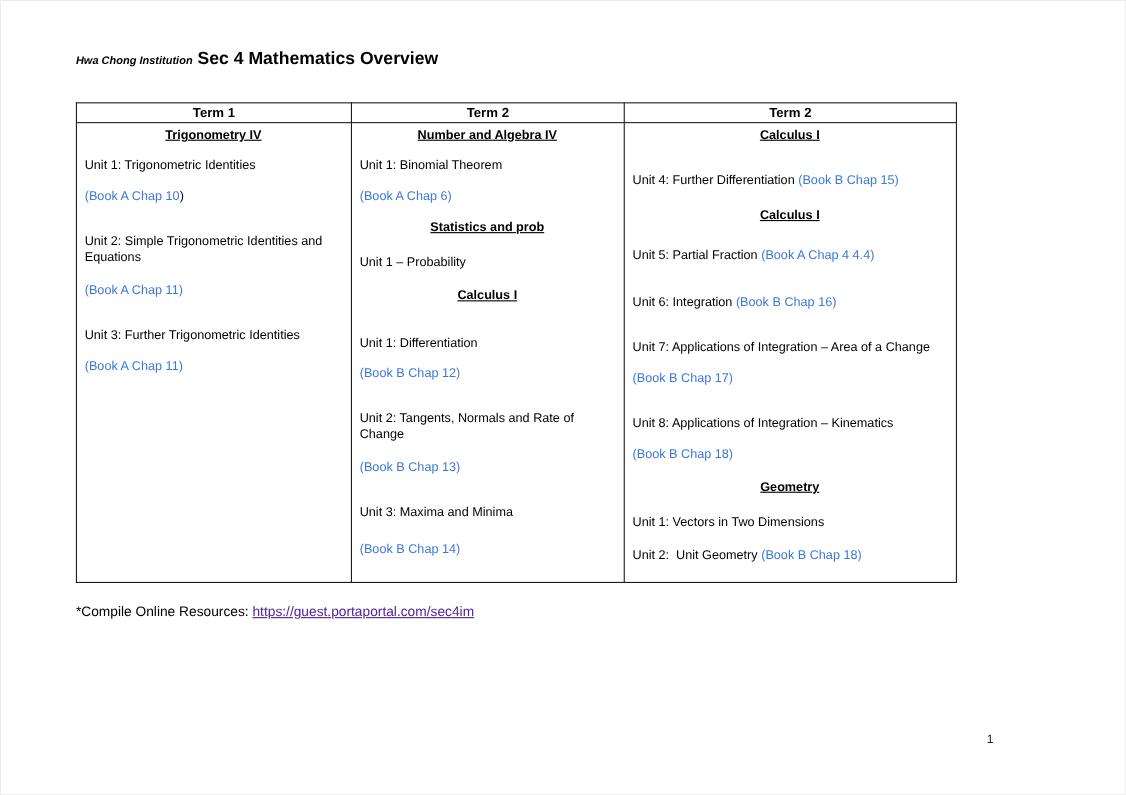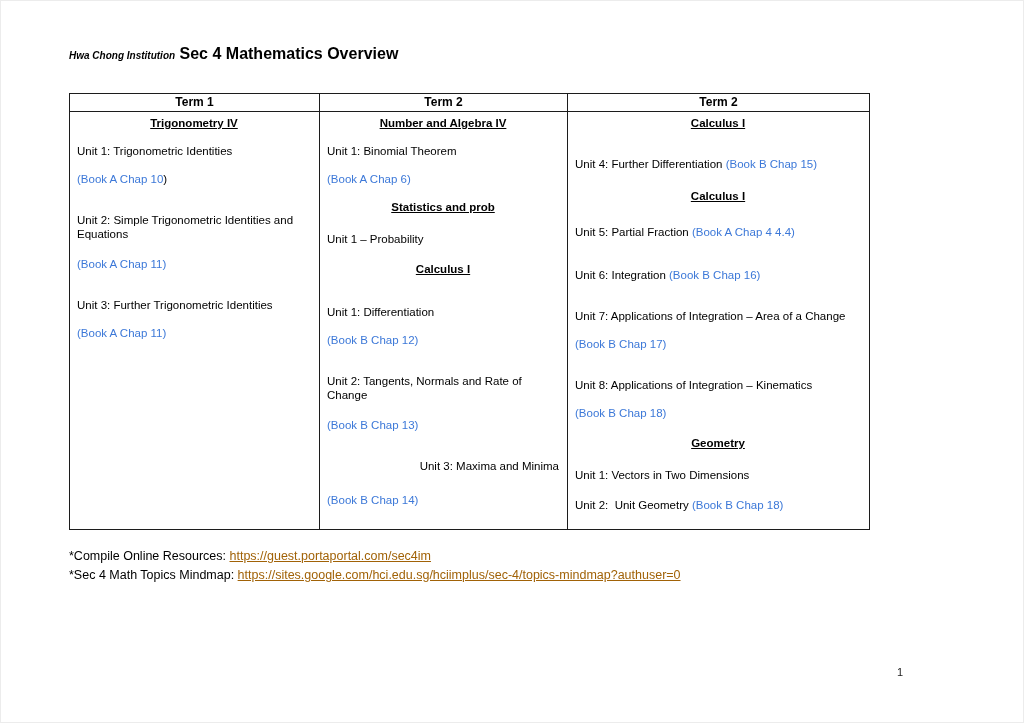--- a/index.html
+++ b/index.html
@@ -49,35 +49,35 @@
     line-height: 14px;
   }
   .doc-table p {
     margin: 0 0 14px 0;
     white-space: pre-wrap;
   }
   .hd { font-weight: bold; text-decoration: underline; text-align: center; }
   .blue { color: #3c78d8; }
   .mb16 { margin-bottom: 16px !important; }
   .mb18 { margin-bottom: 18px !important; }
-  .mb20 { margin-bottom: 20px !important; text-align: right; }
+  .mb20 { margin-bottom: 20px !important; }
   .mb22 { margin-bottom: 22px !important; }
   .mb27 { margin-bottom: 27px !important; }
   .mb29 { margin-bottom: 29px !important; }
   .last { margin-bottom: 0 !important; }
 
   .footer {
     position: absolute;
     left: 68px;
     top: 546px;
     font-size: 12.5px;
     line-height: 18.5px;
   }
   .url {
-    color: #a16207;
+    color: #4c1d95;
     text-decoration: underline;
     cursor: pointer;
   }
   .page-num {
     position: absolute;
     left: 896px;
     top: 665px;
     font-size: 11px;
     color: #222222;
   }
@@ -146,18 +146,17 @@
           <p class="mb16">Unit 1: Vectors in Two Dimensions</p>
           <p class="last"><span>Unit 2:  Unit Geometry </span><span class="blue">(Book B Chap 18)</span></p>
         </td>
 
       </tr>
     </tbody>
   </table>
 
   <div class="footer">
     <div><span>*Compile Online Resources: </span><span class="url">https://guest.portaportal.com/sec4im</span></div>
-    <div><span>*Sec 4 Math Topics Mindmap: </span><span class="url">https://sites.google.com/hci.edu.sg/hciimplus/sec-4/topics-mindmap?authuser=0</span></div>
   </div>
 
   <div class="page-num">1</div>
 
 </div>
 
 </body></html>

